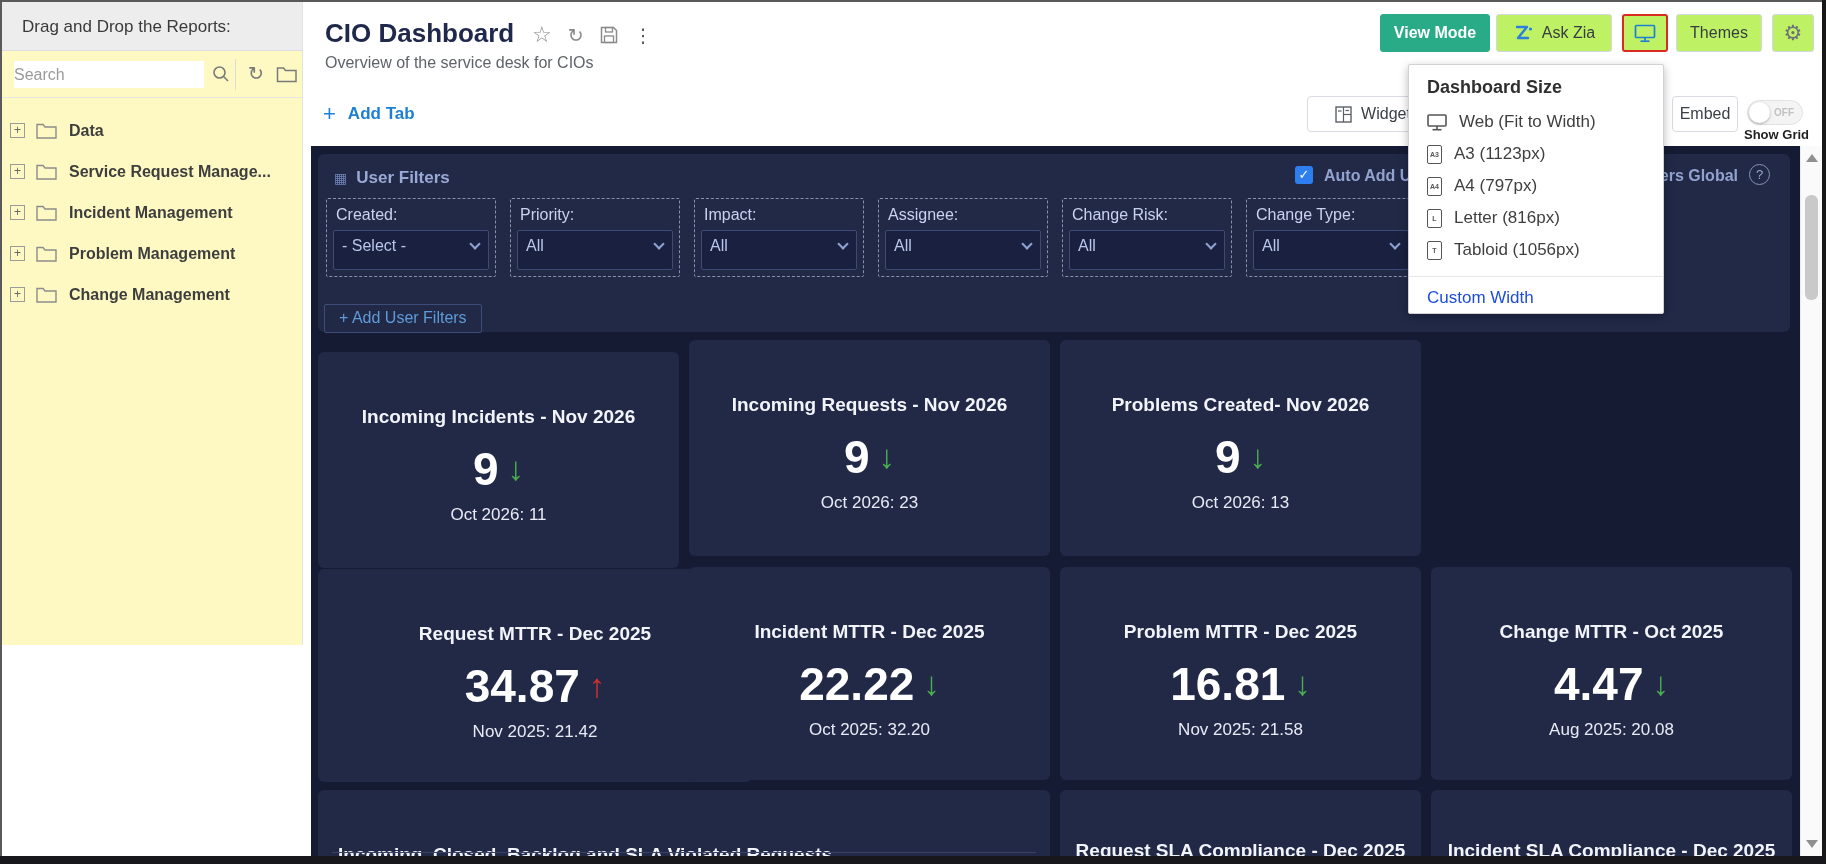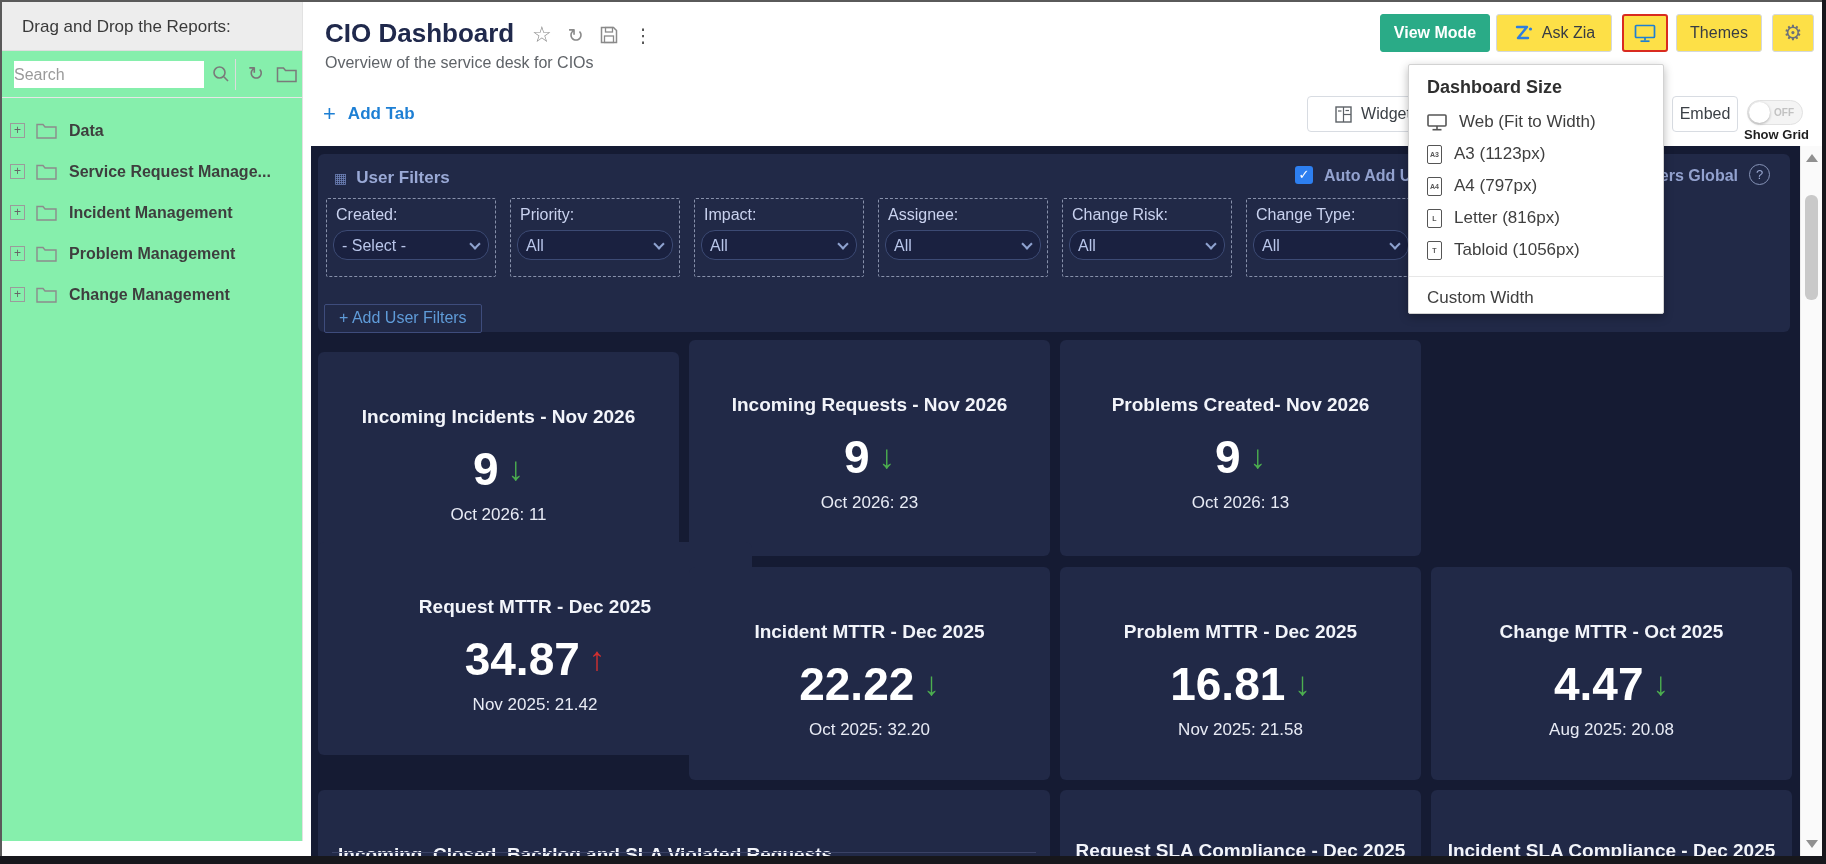--- a/index.html
+++ b/index.html
@@ -6,21 +6,21 @@
   body { font-family:"Liberation Sans","DejaVu Sans",sans-serif; background:#888; }
   .screen { position:relative; width:1826px; height:864px; background:#fff; overflow:hidden; }
 
   
   .edge-top    { position:absolute; left:0; top:0; width:1826px; height:2px; background:#5a5a5a; z-index:90; }
   .edge-left   { position:absolute; left:0; top:0; width:2px; height:864px; background:#5a5a5a; z-index:90; }
   .edge-right  { position:absolute; right:0; top:0; width:4px; height:864px; background:#17171c; z-index:90; }
   .edge-bottom { position:absolute; left:0; bottom:0; width:1826px; height:8px; background:#17171c; z-index:90; }
 
   
-  .sidebar { position:absolute; left:0; top:2px; width:303px; height:839px; background:#86efac; border-right:1px solid #e2e2e2; }
+  .sidebar { position:absolute; left:0; top:2px; width:303px; height:643px; background:#fef9c3; border-right:1px solid #e2e2e2; }
   .sb-header { height:49px; background:#ededed; border-bottom:1px solid #dedede; font-size:17px; color:#3a3a3a; line-height:49px; padding-left:22px; }
   .sb-search { position:relative; height:47px; border-bottom:1px solid #e6e6e6;padding-left:44px; }
   .sb-search input { position:absolute; left:14px; top:10px; width:190px; height:27px; border:none; outline:none; font-size:16px; color:#444; font-family:inherit; }
   .sb-search input::placeholder { color:#9a9a9a; }
   .si { position:absolute; top:14px; }
   .sb-divider { position:absolute; left:235px; top:8px; width:1px; height:31px; background:#dcdcdc; }
   .refresh-glyph { font-size:19px; color:#787878; line-height:20px; }
   .tree { padding-top:12px; }
   .tree-item { display:flex; align-items:center; height:41px; padding-left:10px; cursor:default; }
   .expander { width:15px; height:15px; border:1px solid #9b9b9b; color:#666; font-size:12px; line-height:13px; text-align:center; margin-right:11px; flex:none; }
@@ -29,21 +29,21 @@
 
   
   .page-title { position:absolute; left:325px; top:18px; font-size:26px; font-weight:bold; color:#20294c; }
   .title-icons { position:absolute; left:532px; top:22px; display:flex; align-items:center; gap:16px; color:#8a8a8a; }
   .glyph-btn { cursor:pointer; }
   .subtitle { position:absolute; left:325px; top:54px; font-size:16px; color:#5f6368; }
   .add-tab { position:absolute; left:323px; top:101px; display:flex; align-items:center; font-size:17px; font-weight:bold; color:#1d7fd4; cursor:pointer; }
   .add-tab .plus { font-size:22px; font-weight:normal; margin-right:12px; }
 
   
-  .btn { position:absolute; top:14px; height:38px; border:1px solid #d3d8de; border-radius:3px; background:#fde047; font-size:16px; color:#373c44; display:flex; align-items:center; justify-content:center; cursor:pointer; }
+  .btn { position:absolute; top:14px; height:38px; border:1px solid #d3d8de; border-radius:3px; background:#bef264; font-size:16px; color:#373c44; display:flex; align-items:center; justify-content:center; cursor:pointer; }
   .btn-view   { left:1380px; width:110px; background:#2aab87; border-color:#2aab87; color:#fff; font-weight:bold; }
   .btn-zia    { left:1496px; width:116px; gap:7px; }
   .btn-size   { left:1622px; width:46px; border:2px solid #d92b1f; }
   .btn-themes { left:1676px; width:86px; }
   .btn-gear   { left:1772px; width:42px; font-size:21px; color:#6d7178; }
 
   
   .btn2 { position:absolute; top:96px; height:36px; border:1px solid #d8dce2; border-radius:4px; background:#fff; font-size:16px; color:#3b4046; display:flex; align-items:center; justify-content:center; gap:9px; cursor:pointer; }
   .btn-widget { left:1307px; width:132px; }
   .btn-embed  { left:1672px; width:66px; }
@@ -59,21 +59,21 @@
   
   .panel { left:7px; top:8px; width:1472px; height:178px; }
   .panel-title { position:absolute; left:16px; top:14px; font-size:17px; font-weight:bold; color:#9aa9d6; display:flex; gap:9px; align-items:center; }
   .panel-title .grid-glyph { font-size:14px; color:#6f82b8; }
   .chk { position:absolute; left:977px; top:12px; width:18px; height:18px; background:#2d7ff0; border-radius:3px; color:#fff; font-size:13px; line-height:18px; text-align:center; cursor:pointer; }
   .auto-label { position:absolute; left:1006px; top:13px; font-size:16px; font-weight:bold; color:#93a2cf; white-space:nowrap; }
   .global-label { position:absolute; right:52px; top:13px; font-size:16px; font-weight:bold; color:#93a2cf; white-space:nowrap; }
   .help { position:absolute; right:20px; top:10px; width:21px; height:21px; border:1px solid #8794b8; border-radius:50%; color:#98a6cf; font-size:13px; text-align:center; line-height:20px; cursor:pointer; }
   .fbox { position:absolute; top:44px; width:170px; height:79px; border:1px dashed #8790aa; border-radius:2px; }
   .fbox .flabel { position:absolute; left:9px; top:7px; font-size:16px; color:#c9d2ef; }
-  .fselect { position:absolute; left:6px; top:31px; right:6px; height:30px; background:#1a2140; border:1px solid #3c4a74; border-radius:14px; cursor:pointer; }
+  .fselect { position:absolute; left:6px; top:31px; right:6px; height:40px; background:#1a2140; border:1px solid #3c4a74; border-radius:2px; cursor:pointer; }
   .fselect .fval { position:absolute; left:8px; top:6px; font-size:16px; color:#b9c6ea; }
   .chev { position:absolute; right:9px; top:9px; width:8px; height:8px; border-right:2px solid #8fa3d0; border-bottom:2px solid #8fa3d0; transform:rotate(45deg); }
   .add-filters { position:absolute; left:6px; top:150px; padding:4px 14px 5px; border:1px solid #3e4c7c; border-radius:2px; font-size:16px; color:#5f9bd8; cursor:pointer; }
 
   
   .kpi { display:flex; flex-direction:column; align-items:center; }
   .kpi-title { margin-top:54px; font-size:19px; font-weight:bold; color:#f2f4fa; }
   .kpi-valrow { margin-top:14px; display:flex; align-items:center; gap:9px; }
   .kpi-value { font-size:46px; font-weight:bold; color:#fff; }
   .arr { font-size:33px; font-weight:bold; }
@@ -93,21 +93,21 @@
   .sb-up { top:8px; border-bottom:8px solid #909090; }
   .sb-down { bottom:8px; border-top:8px solid #909090; }
   .sb-thumb { position:absolute; left:4px; top:49px; width:13px; height:105px; background:#c9c9c9; border-radius:6px; }
 
   
   .size-menu { position:absolute; left:1408px; top:64px; width:256px; height:250px; background:#fff; border:1px solid #d2d2d2; border-radius:2px; box-shadow:0 3px 10px rgba(0,0,0,.28); z-index:50; }
   .menu-header { margin:12px 0 8px 18px; font-size:18px; font-weight:bold; color:#2f2f2f; }
   .menu-item { display:flex; align-items:center; height:32px; padding-left:18px; gap:12px; font-size:17px; color:#3f3f3f; cursor:pointer; }
   .page-ic { width:15px; height:19px; border:1.5px solid #555; border-radius:2px; font-size:7px; font-weight:bold; color:#555; display:flex; align-items:center; justify-content:center; flex:none; }
   .menu-sep { margin:10px 0 0; border-top:1px solid #e7e7e7; }
-  .custom-width { margin:11px 0 0 18px; font-size:17px; color:#404040; cursor:pointer; }
+  .custom-width { margin:11px 0 0 18px; font-size:17px; color:#1d4ed8; cursor:pointer; }
 </style>
 </head>
 <body>
 
 <div class="screen">
 
   <div class="sidebar">
     <div class="sb-header">Drag and Drop the Reports:</div>
     <div class="sb-search">
       <input type="text" placeholder="Search" style="">
@@ -290,21 +290,21 @@
     </div>
     <div class="card kpi" style="left:749px; top:194px; width:361px; height:216px">
       <div class="kpi-title">Problems Created- Nov 2026</div>
       <div class="kpi-valrow">
           <span class="kpi-value">9</span>
           <span class="arr down">↓</span>
         </div>
       <div class="kpi-sub">Oct 2026: 13</div>
     </div>
 
-    <div class="card kpi" style="left:7px; top:396px; width:434px; height:213px">
+    <div class="card kpi" style="left:7px; top:423px; width:434px; height:213px">
       <div class="kpi-title">Request MTTR - Dec 2025</div>
       <div class="kpi-valrow">
           <span class="kpi-value">34.87</span>
           <span class="arr up">↑</span>
         </div>
       <div class="kpi-sub">Nov 2025: 21.42</div>
     </div>
     <div class="card kpi" style="left:378px; top:421px; width:361px; height:213px">
       <div class="kpi-title">Incident MTTR - Dec 2025</div>
       <div class="kpi-valrow">

